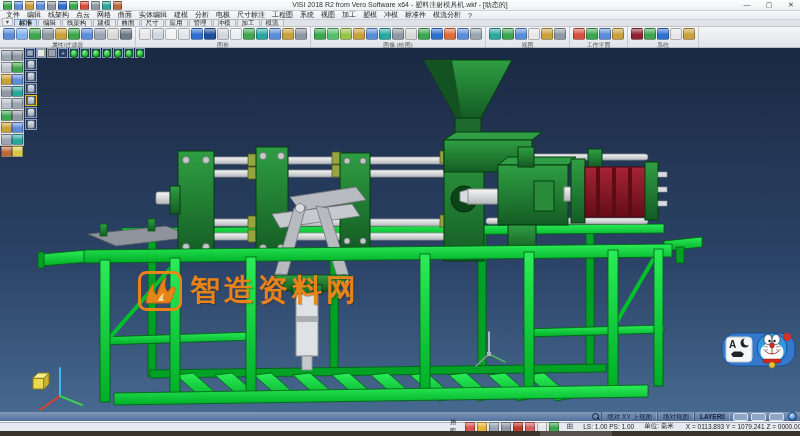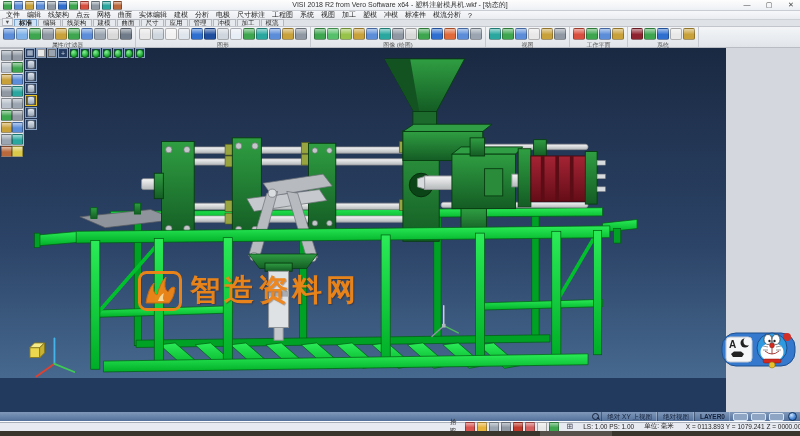--- a/index.html
+++ b/index.html
@@ -32,21 +32,21 @@
   
   #ribbon{position:absolute;left:0;top:27px;width:800px;height:21px;
     background:linear-gradient(#f3f5f7,#e1e5ea);border-bottom:1px solid #b9bdc3;
     display:flex;box-sizing:border-box;}
   .rgroup{display:flex;flex-direction:column;border-right:1px solid #c6cad0;padding:1px 3px 0 3px;}
   .ricons{display:flex;gap:1px;}
   .ricon{width:10px;height:10px;border:1px solid rgba(0,0,0,.28);border-radius:2px;
     background-image:linear-gradient(rgba(255,255,255,.55),rgba(255,255,255,0) 55%);}
   .rlabel{font-size:6px;color:#555;text-align:center;margin-top:1px;}
   
-  #viewport{position:absolute;left:0;top:48px;width:726px;height:364px;background:#223a5e;}
+  #viewport{position:absolute;left:0;top:48px;width:800px;height:364px;background:#223a5e;}
   #scene{position:absolute;inset:0;}
   
   #leftpanel{position:absolute;left:0;top:0;width:24px;height:98px;background:#e9ebee;
     border:1px solid #b6bac0;border-left:none;box-sizing:border-box;
     display:grid;grid-template-columns:10px 10px;gap:1px;padding:1px;}
   .lpicon{width:9px;height:9px;border:1px solid rgba(0,0,0,.3);border-radius:1px;
     background-image:linear-gradient(rgba(255,255,255,.55),rgba(255,255,255,0) 55%);}
   
   #vtb{position:absolute;left:25px;top:0;display:flex;gap:1px;}
   .vbtn{width:10px;height:10px;background:#263c60;border:1px solid #8aa0c0;

